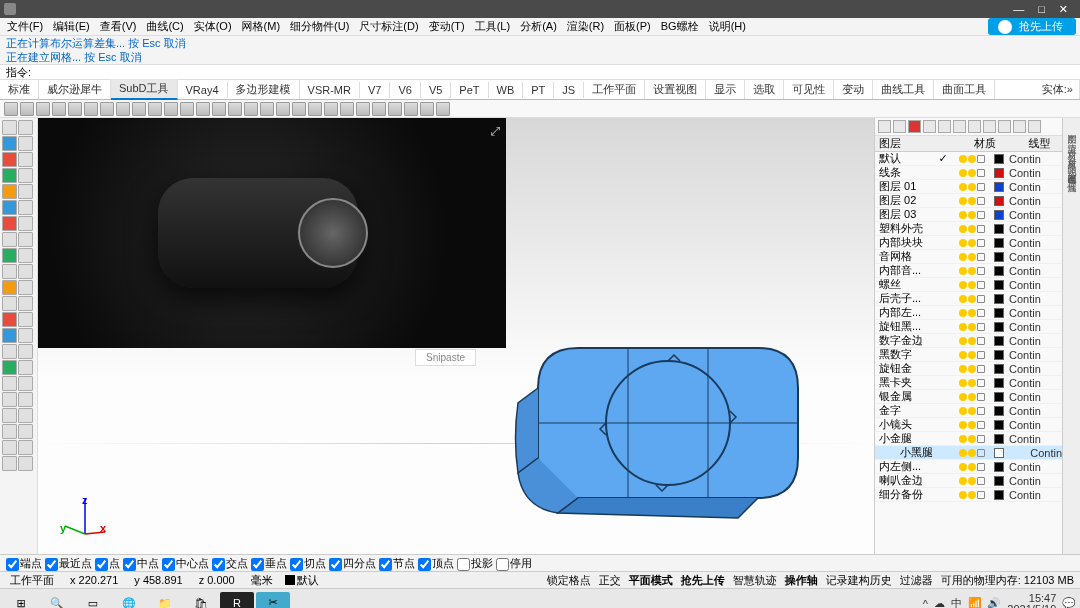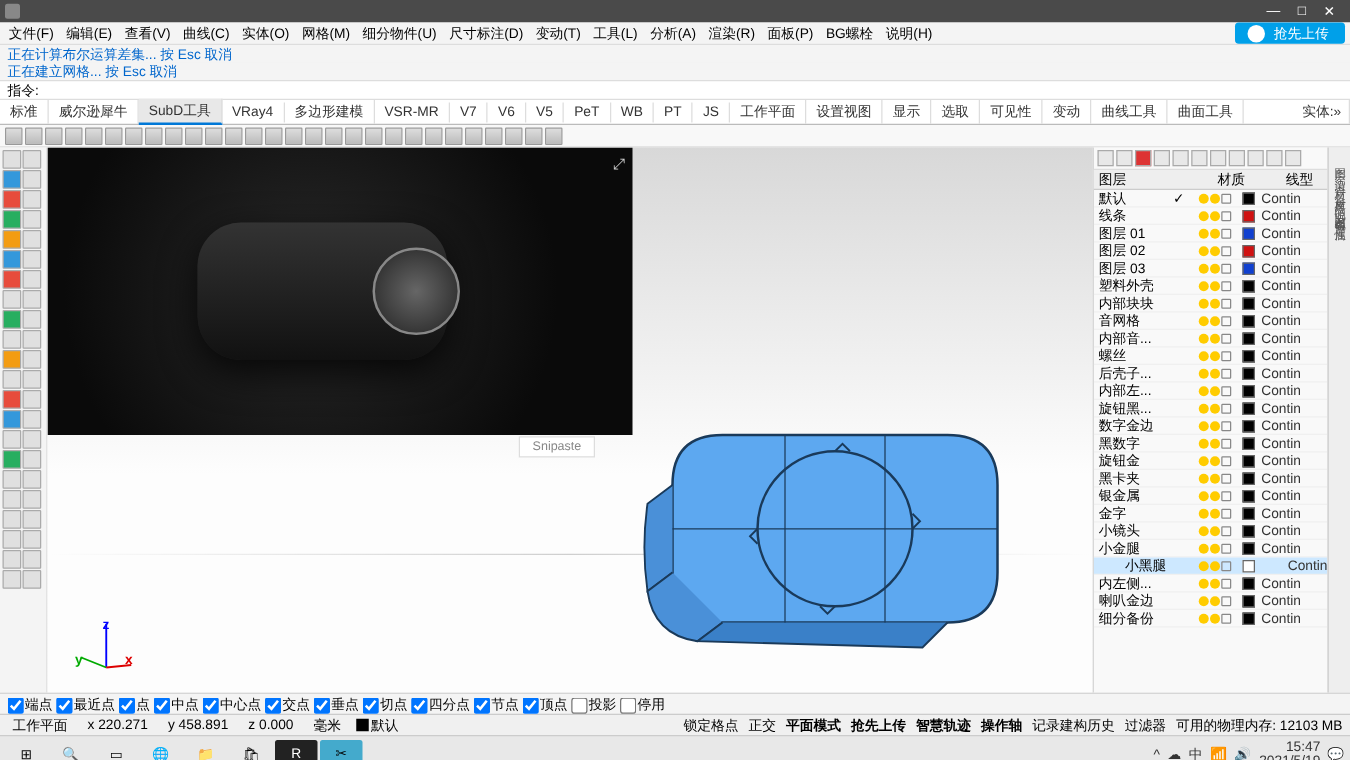--- a/index.html
+++ b/index.html
@@ -581,21 +581,21 @@
   <span class="sfield">毫米</span>
   <span class="ldef">
       <span class="sw"></span>
       <span>默认</span>
     </span>
   <span class="sep"></span>
   <span>锁定格点</span>
   <span>正交</span>
   <span style="font-weight:bold;">平面模式</span>
   <span style="font-weight:bold;">抢先上传</span>
-  <span style="font-weight:bold;">智慧轨迹</span>
+  <span style="font-weight:normal;">智慧轨迹</span>
   <span style="font-weight:bold;">操作轴</span>
   <span>记录建构历史</span>
   <span>过滤器</span>
   <span>可用的物理内存: 12103 MB</span>
 </div>
 
 <div class="taskbar">
   <div class="tsk">⊞</div>
   <div class="tsk">🔍</div>
   <div class="tsk">▭</div>

